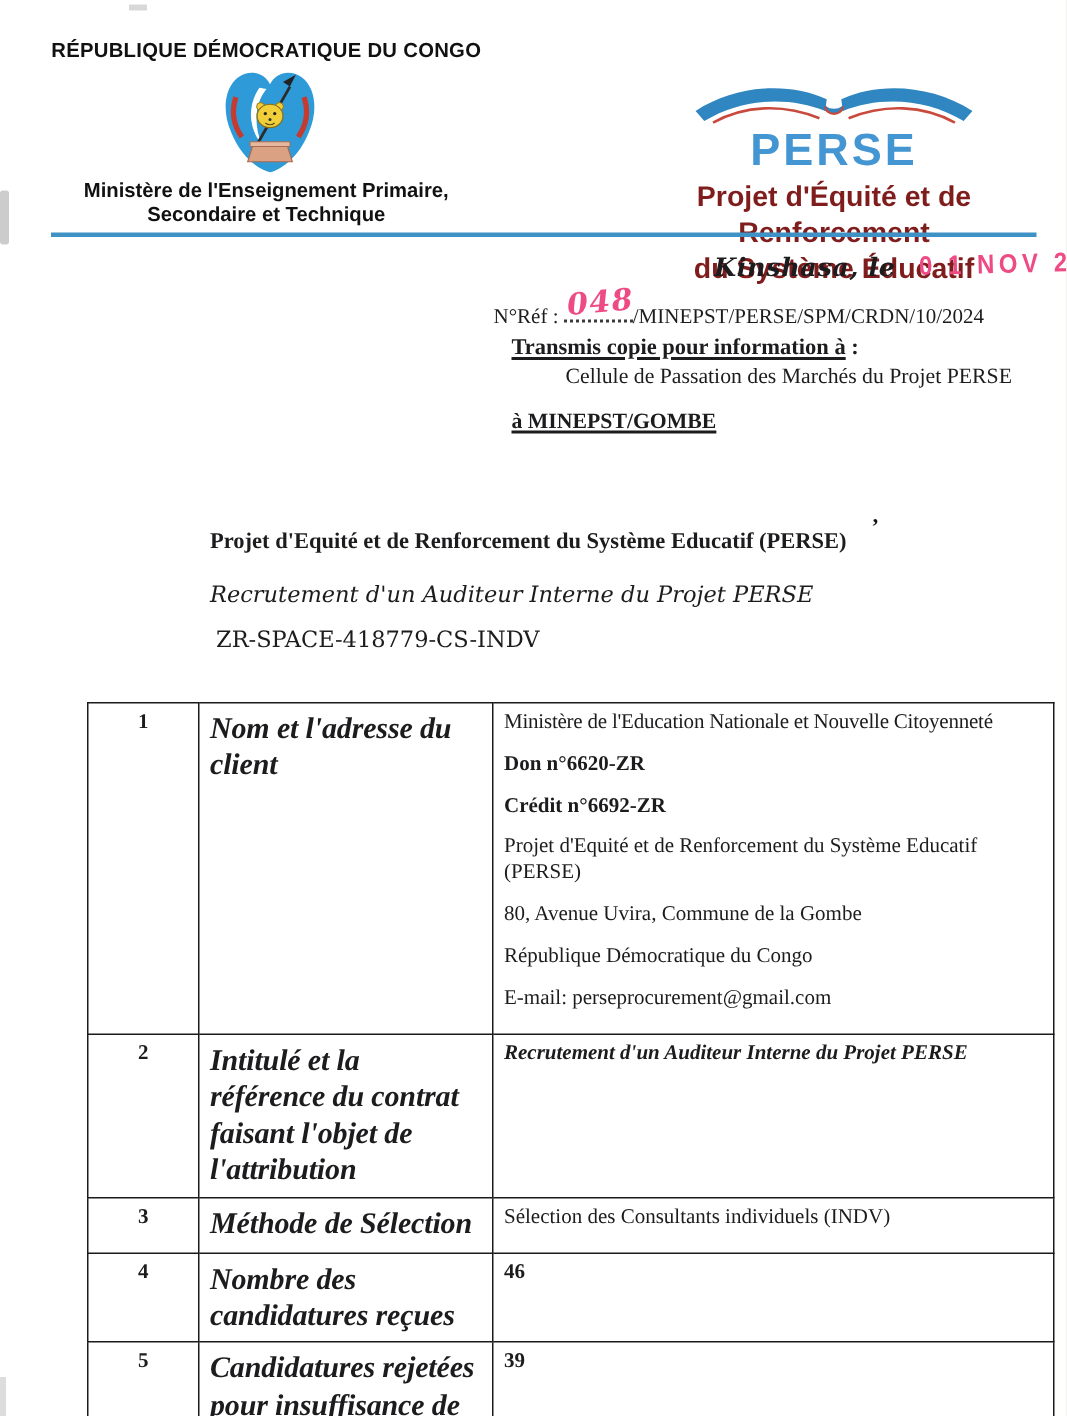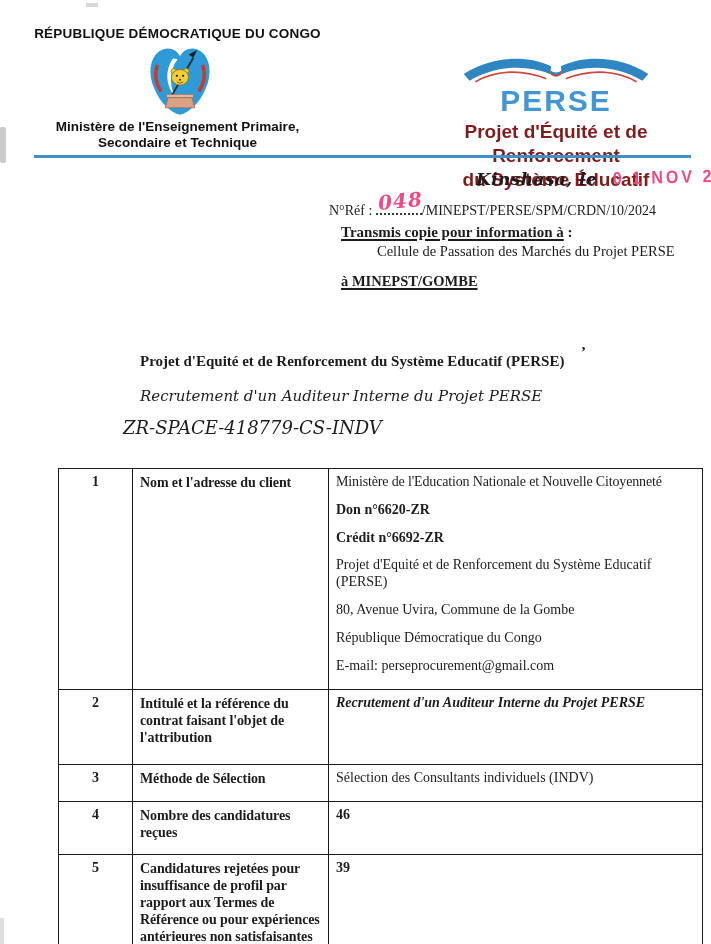--- a/index.html
+++ b/index.html
@@ -29,29 +29,29 @@
     font-size:20px;color:#ee4b85;transform:rotate(-5deg);letter-spacing:1px;}
   .transmis{position:absolute;left:341px;top:224px;font-size:15px;font-weight:bold;}
   .u{text-decoration:underline;text-underline-offset:2px;text-decoration-thickness:1.5px;}
   .cellule{position:absolute;left:341px;top:243px;font-size:14.5px;margin-left:36px;}
   .gombe{position:absolute;left:341px;top:273px;font-size:14.5px;font-weight:bold;}
   
   .concerne1{position:absolute;left:66px;top:320px;font-size:15px;font-weight:bold;}
   .concerne1 .lbl{display:inline-block;width:72px;}
   .concerne2{position:absolute;left:140px;top:353px;font-size:15px;font-weight:bold;}
   .concerne3{position:absolute;left:140px;top:387px;font-size:15px;font-style:italic;font-family:"DejaVu Serif",serif;}
-  .concerne4{position:absolute;left:123px;top:417px;font-size:18px;font-style:italic;font-family:"DejaVu Serif",serif;}
+  .concerne4{position:absolute;left:144px;top:417px;font-size:15px;font-family:"DejaVu Serif",serif;}
   .ink-mark{position:absolute;left:581px;top:344px;font-size:15px;font-weight:bold;color:#111;}
   .avis{position:absolute;left:60px;top:444px;font-size:15.5px;font-weight:bold;}
   
   .tbl-wrap{position:absolute;left:58px;top:468px;}
   table{border-collapse:collapse;table-layout:fixed;width:599px;}
   td{border:1.5px solid #1a1a1a;vertical-align:top;padding:5px 7px;}
   .c-num{width:59px;text-align:center;font-weight:bold;font-size:14px;}
-  .c-label{width:181px;font-weight:bold;font-size:14px;line-height:1.22;letter-spacing:-.1px;}
+  .c-label{width:181px;font-weight:bold;font-size:20px;line-height:1.22;letter-spacing:-.1px;font-style:italic;}
   .c-value{width:359px;}
   .c-value p{margin:0 0 11px;font-size:14px;line-height:1.2;}
   .c-value p:last-child{margin-bottom:0;}
   .fit{font-size:13.2px;letter-spacing:-.15px;white-space:nowrap;overflow:hidden;}
   .b{font-weight:bold;}
   .bi{font-weight:bold;font-style:italic;}
   .r1 td{height:210px;} .r2 td{height:64px;} .r3 td{height:26px;} .r4 td{height:42px;} .r5 td{height:108px;}
   .border-fade{position:absolute;left:500px;top:928px;width:170px;height:14px;
     background:linear-gradient(to right,rgba(255,255,255,0),#ffffff 55%);}
   

